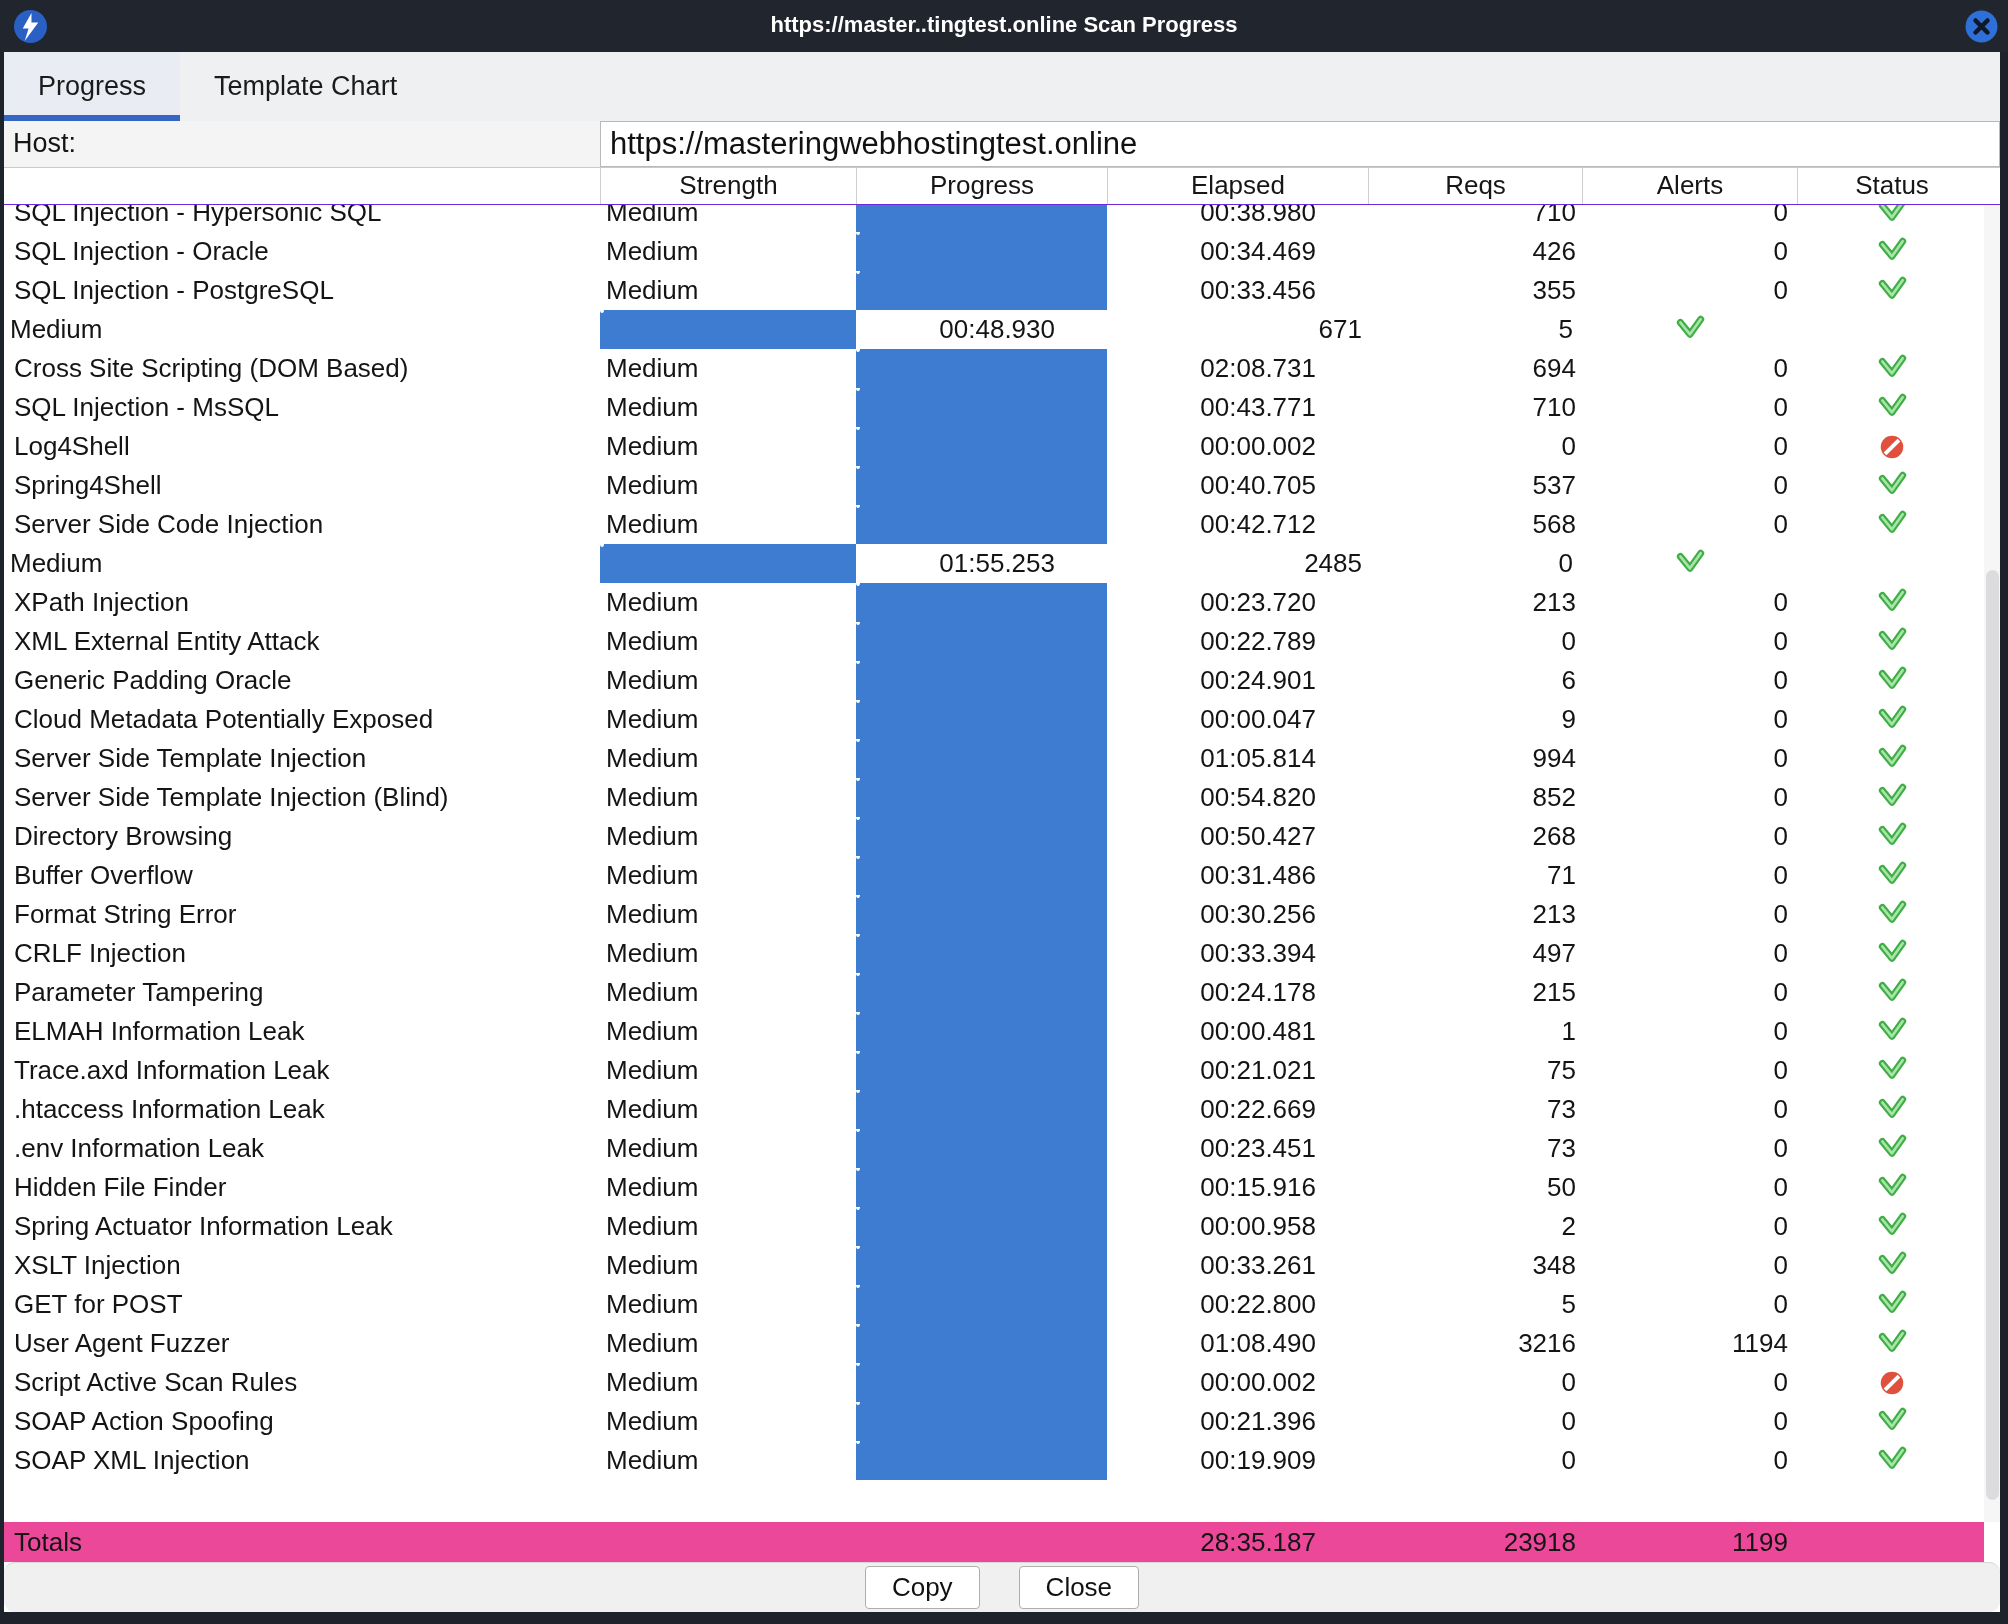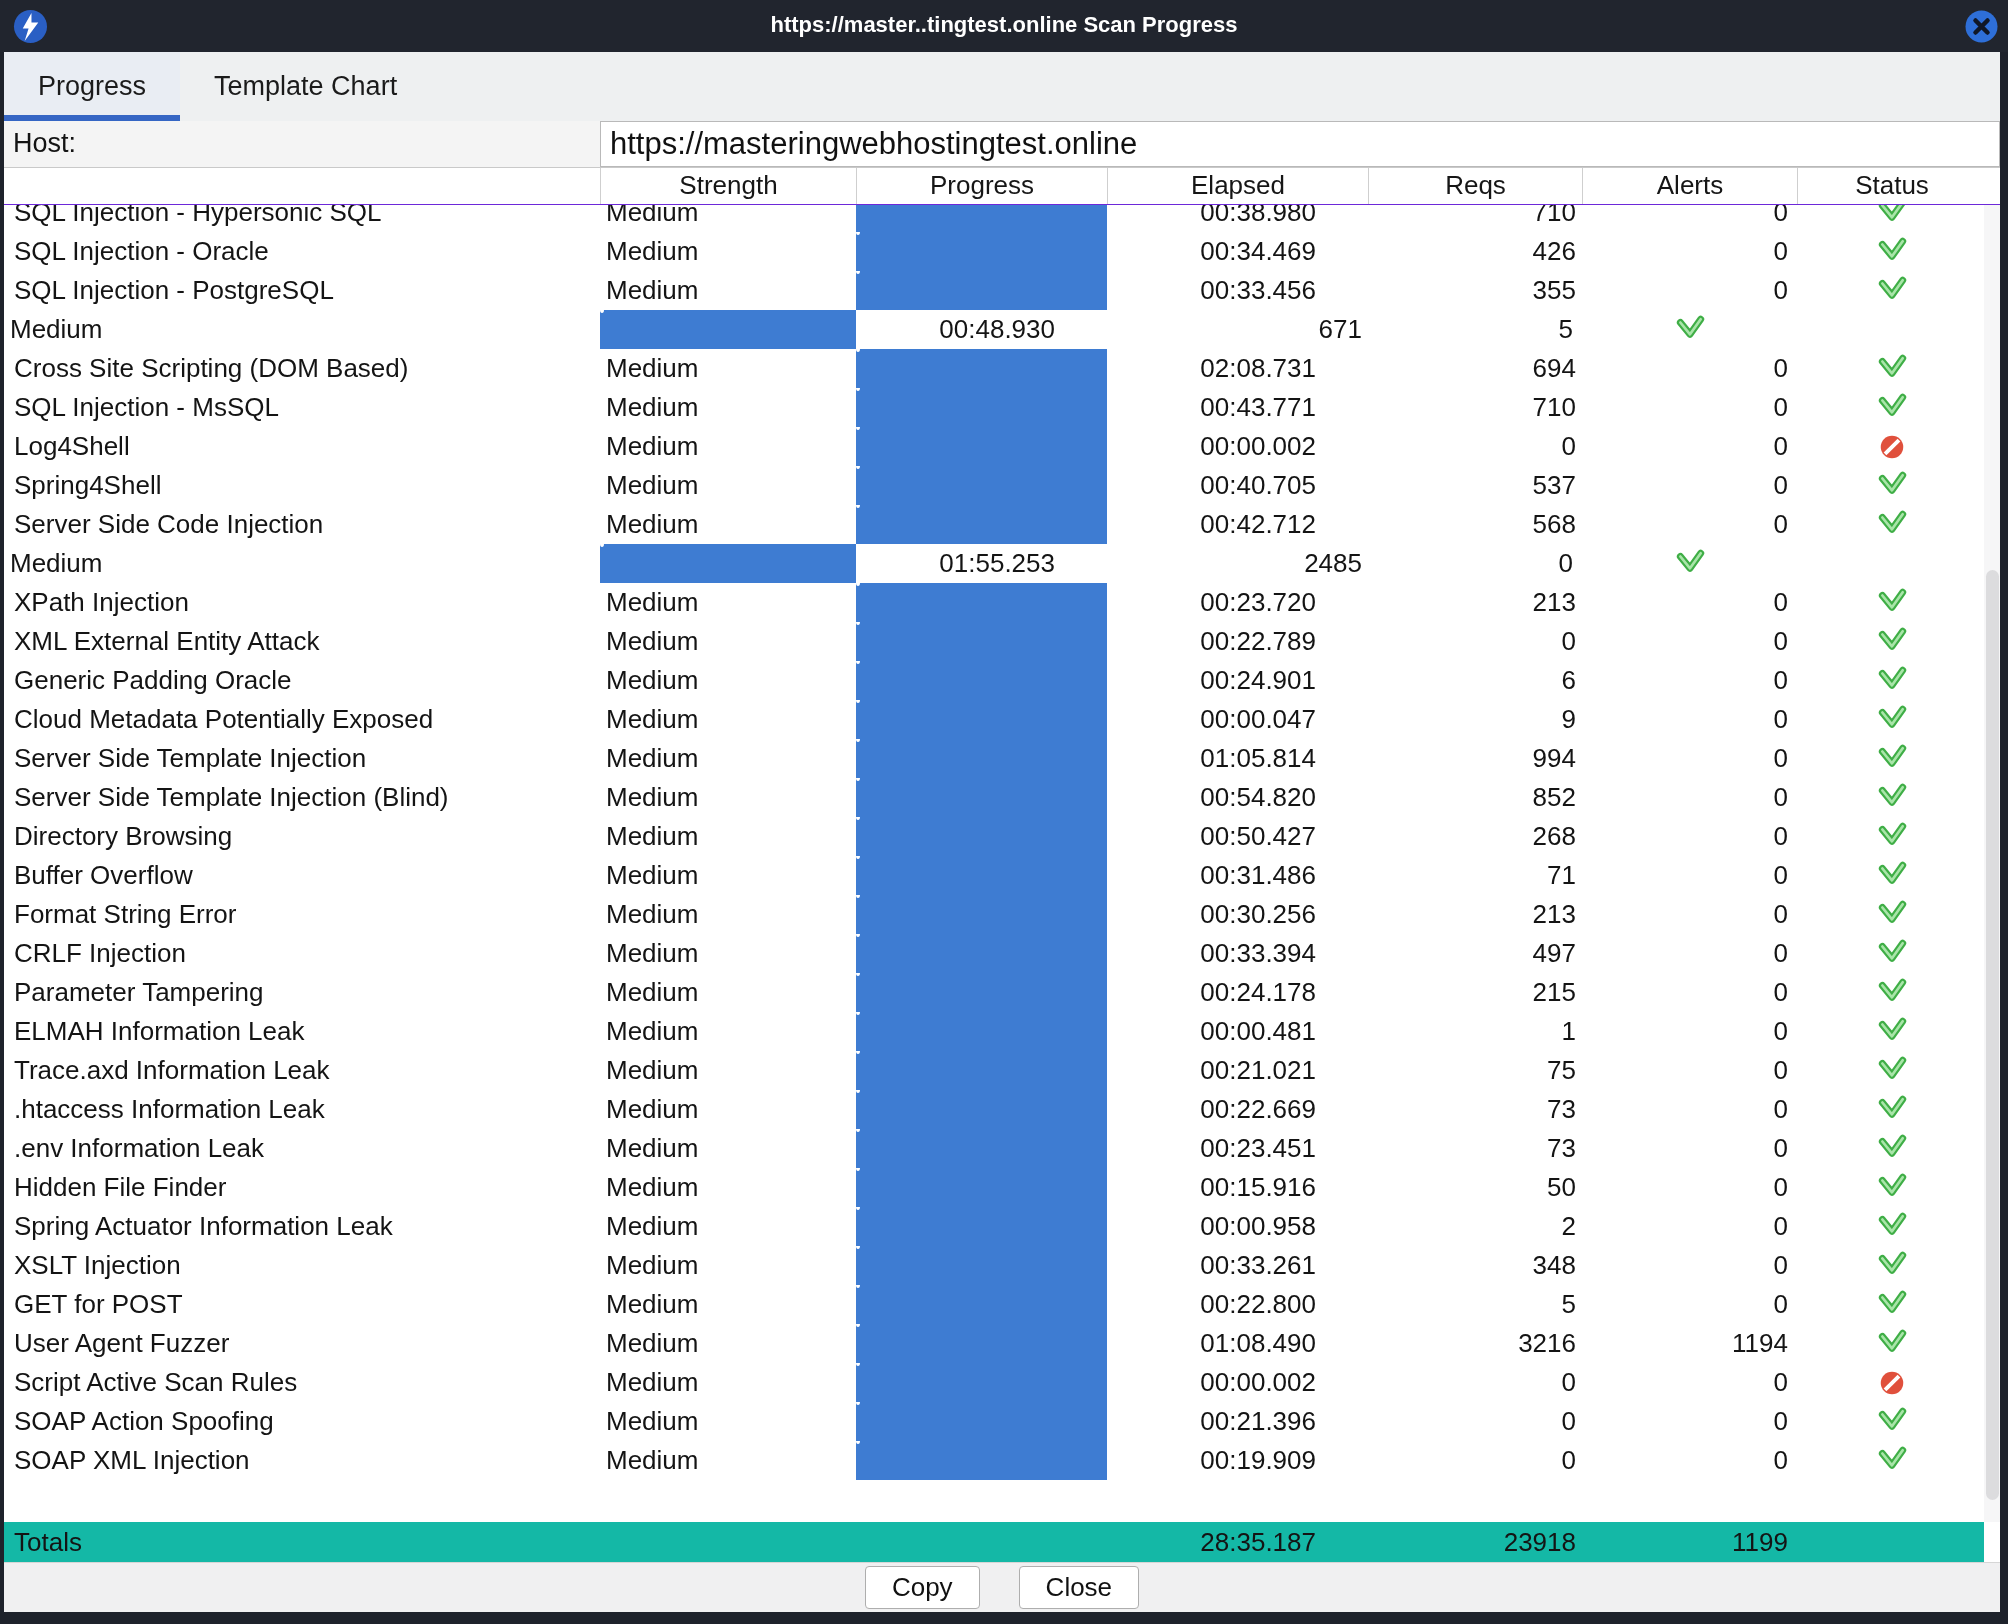--- a/index.html
+++ b/index.html
@@ -45,29 +45,29 @@
   .c-progress{position:relative;height:39px;}
   .pbar{position:absolute;left:0;top:0;bottom:0;background:#3e7cd2;}
   .row + .row .c-progress::before{content:"";position:absolute;left:0;top:-3px;width:4px;height:6px;
     background:#ffffff;border-radius:50%;z-index:2;}
   .c-elapsed{text-align:right;padding-right:52px;}
   .c-reqs{text-align:right;padding-right:6px;}
   .c-alerts{text-align:right;padding-right:9px;}
   .c-status{display:flex;align-items:center;justify-content:center;height:39px;}
   .c-status svg{width:30px;height:30px;}
   
-  .totals{position:absolute;left:0;right:16px;bottom:0;height:40px;background:#14b8a6;}
+  .totals{position:absolute;left:0;right:16px;bottom:0;height:40px;background:#ec4899;}
   .totals .cell{font-size:26px;line-height:40px;}
   
   .scroll-track{position:absolute;right:0;top:37px;bottom:40px;width:16px;background:#f6f6f7;}
   .scroll-thumb{position:absolute;left:2px;right:1px;top:27.7%;height:70.6%;
     background:#dcdcde;border-radius:8px;cursor:pointer;}
   
   .footer{height:50px;flex:none;background:#f0f0f1;border-top:1px solid #d6d6d6;
-    display:flex;align-items:center;justify-content:center;gap:39px;}
+    display:flex;align-items:center;justify-content:center;gap:39px;border-radius:11px;}
   .btn{min-width:110px;height:43px;background:#ffffff;border:1px solid #aeaeae;border-radius:4px;
     font-size:26px;line-height:41px;text-align:center;padding:0 26px;cursor:pointer;
     font-family:"Liberation Sans","DejaVu Sans",sans-serif;color:#111;}
 </style>
 </head>
 <body>
 
 <div class="window">
 
   <div class="titlebar">

